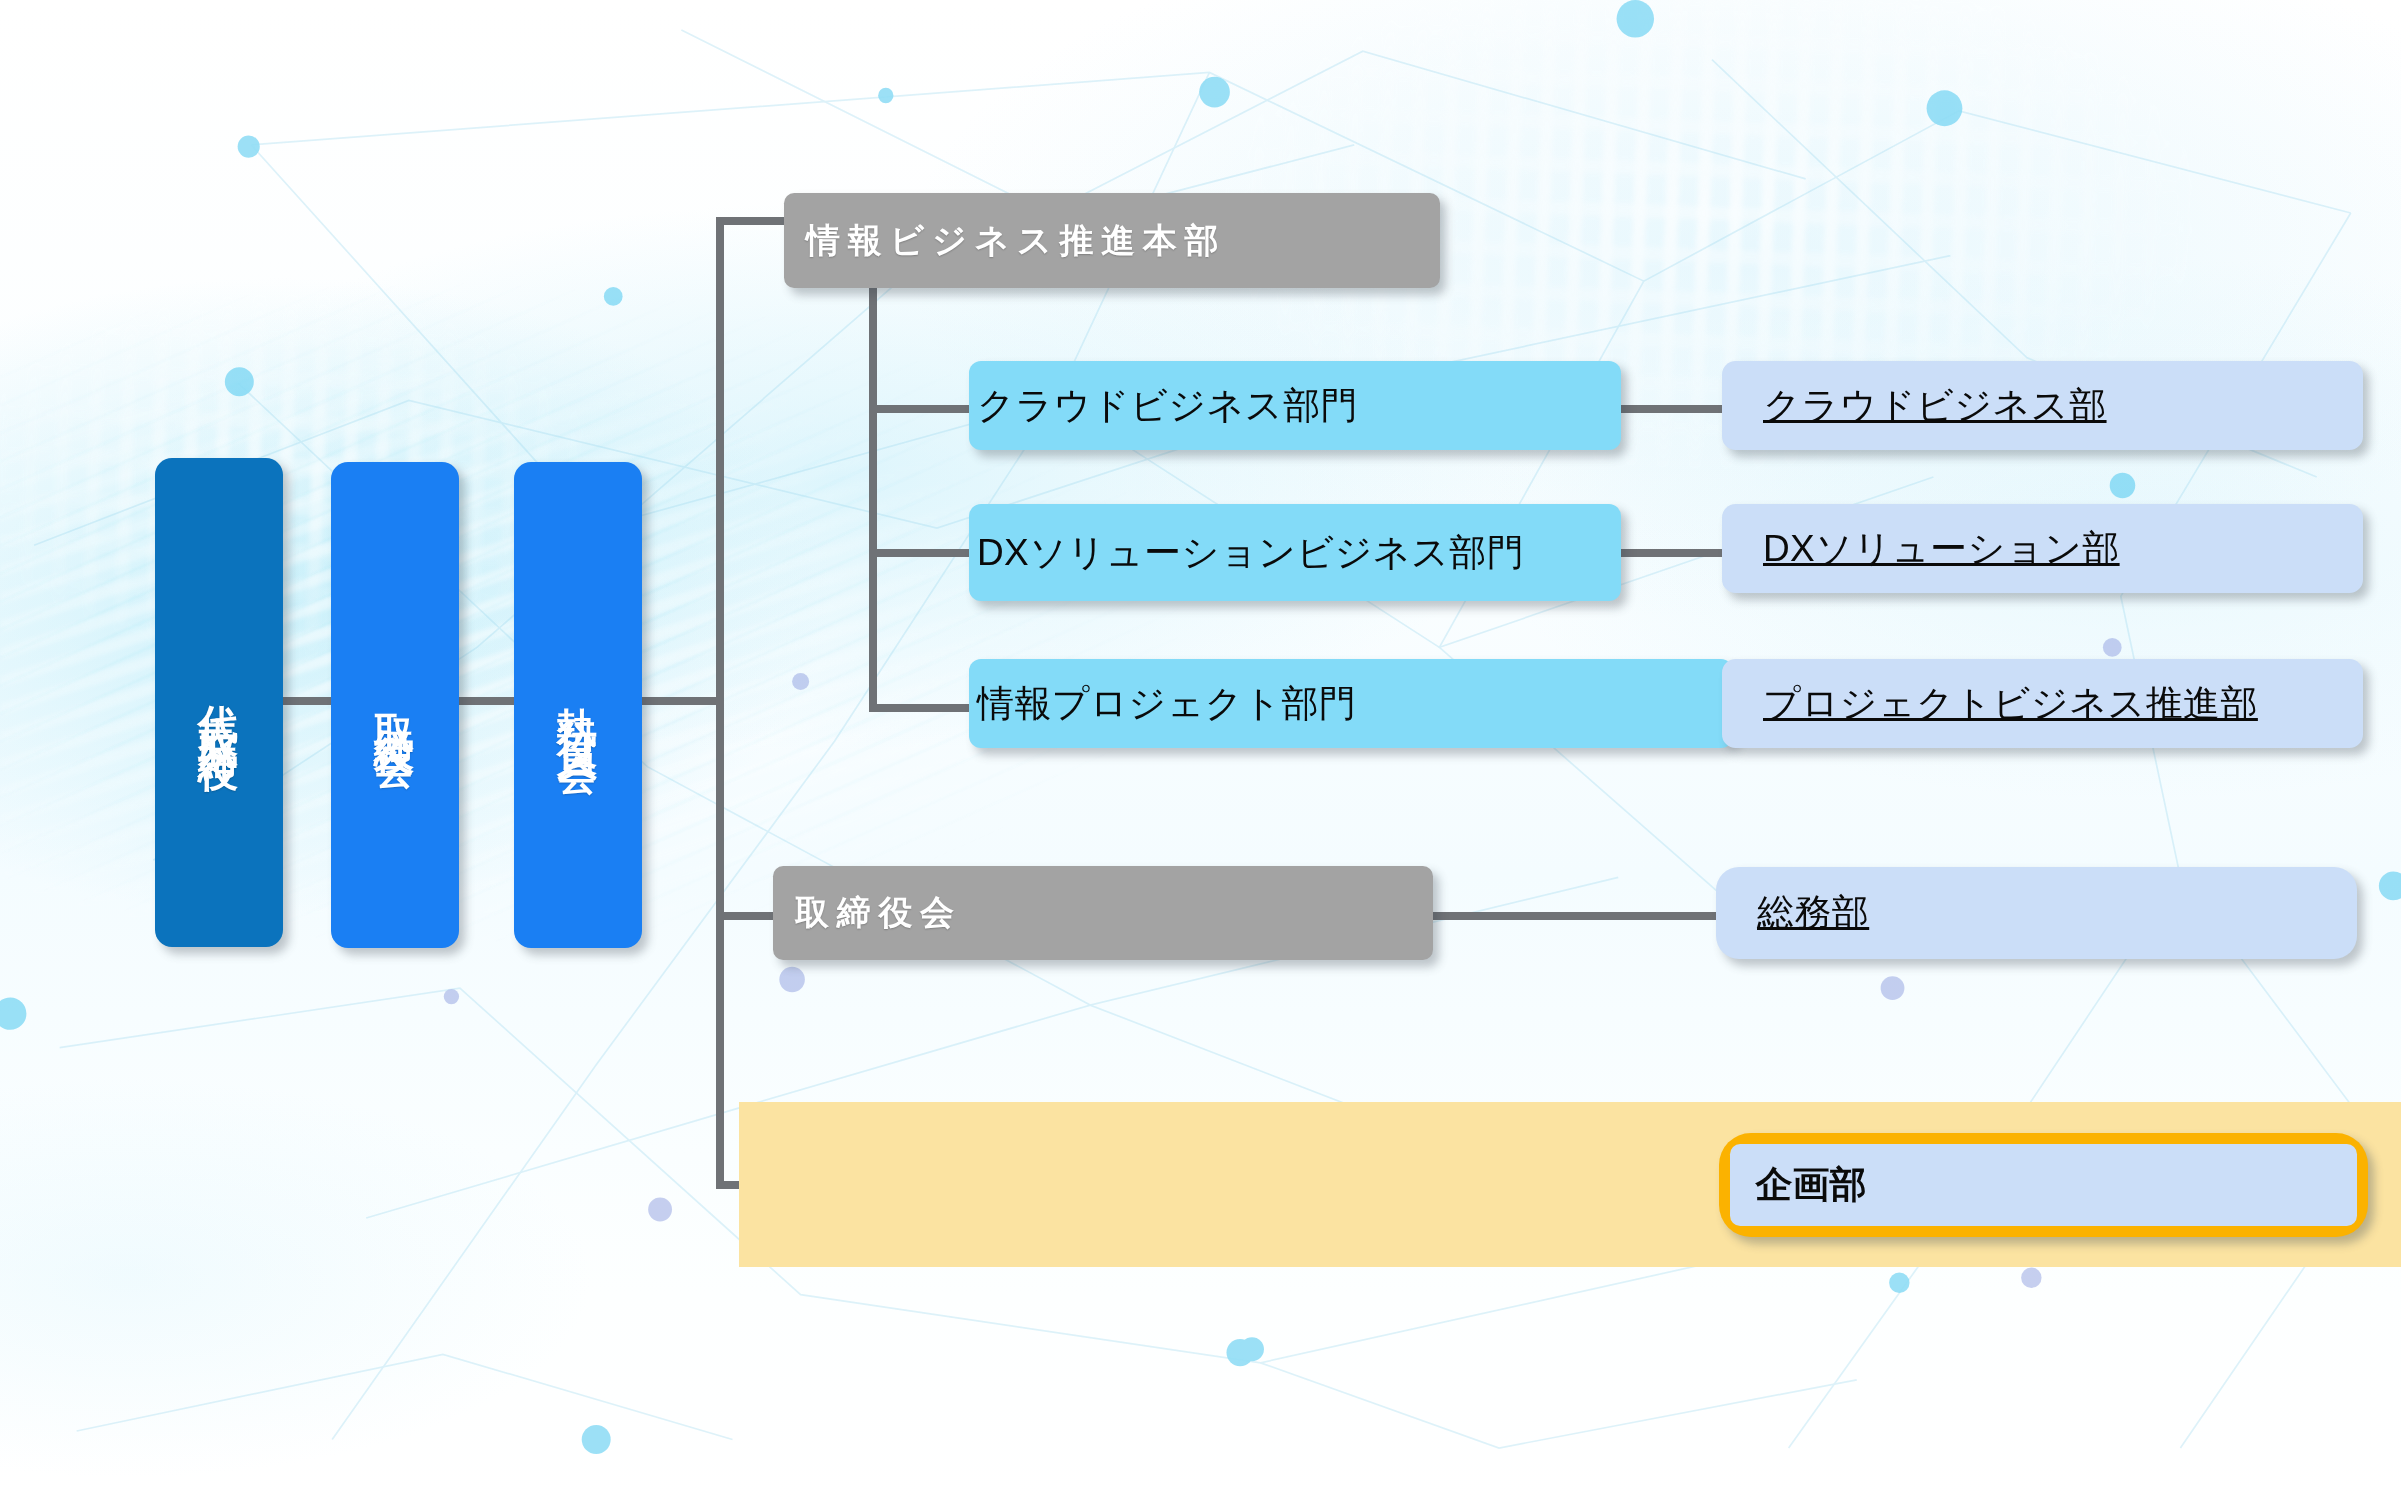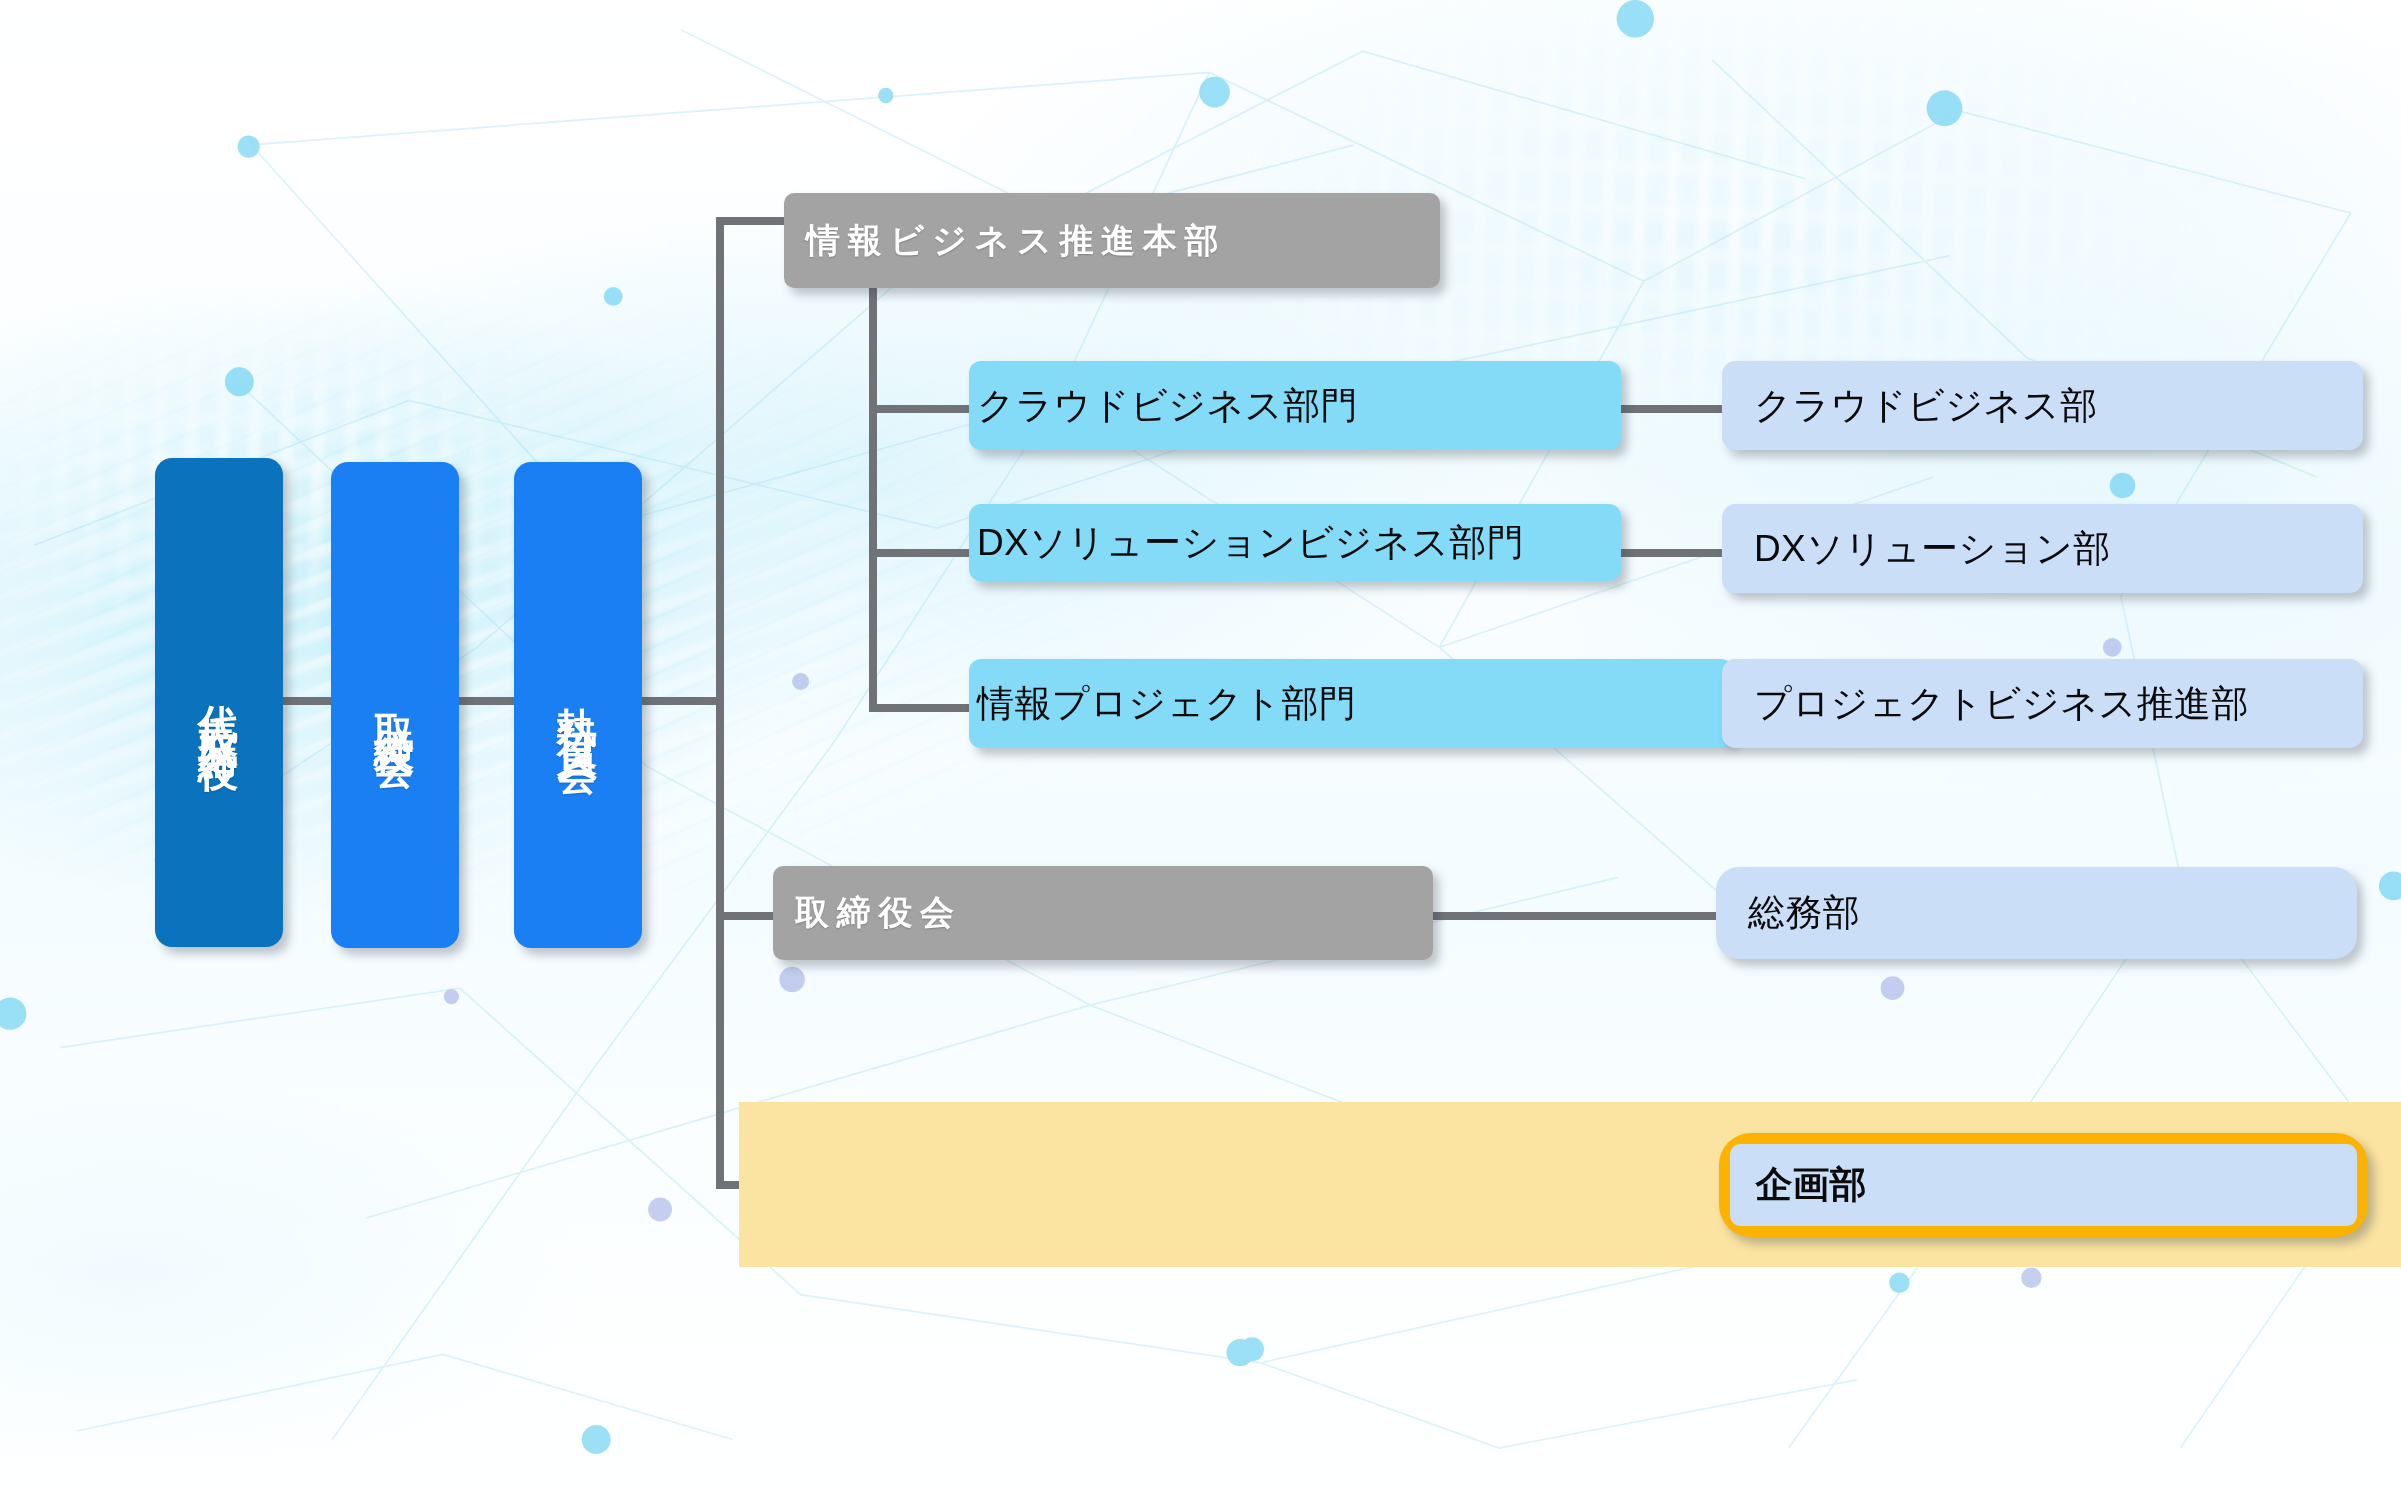--- a/index.html
+++ b/index.html
@@ -73,22 +73,23 @@
     padding-left:22px;
     text-shadow:0 0.9px 1.7px rgba(0,0,0,.22);
   }
   .cbox{
     background:#83dbf8;color:#0a0a0a;border-radius:12px;
     display:flex;align-items:center;font-size:37px;padding-left:8px;
     letter-spacing:0.4px;
   }
   .bbox{
     background:#cbdef8;color:#0a0a0a;border-radius:13.6px;
-    display:flex;align-items:center;font-size:37px;padding-left:32px;
+    display:flex;align-items:center;font-size:37px;padding-left:41px;
     letter-spacing:0.4px;
+    text-decoration:underline;
   }
 
   
   .hl-band{position:absolute;background:#fbe3a1;}
   .hl-ring{
     position:absolute;border-radius:20.4px;background:#fbb200;
     box-shadow:6px 6.8px 9.4px rgba(60,70,80,.32);
   }
   .hl-inner{
     position:absolute;border-radius:10.2px;box-sizing:border-box;
@@ -186,21 +187,21 @@
     <span>執行役員会</span>
   </div>
 
   <div class="box gbox" style="left:784px;top:193px;width:656px;height:95px;">
     <span>情報ビジネス推進本部</span>
   </div>
 
   <div class="box cbox" style="left:969px;top:361px;width:652px;height:89px;">
     <span>クラウドビジネス部門</span>
   </div>
-  <div class="box cbox" style="left:969px;top:504px;width:652px;height:77px;">
+  <div class="box cbox" style="left:969px;top:504px;width:652px;height:97px;">
     <span>DXソリューションビジネス部門</span>
   </div>
   <div class="box cbox" style="left:969px;top:659px;width:764px;height:89px;">
     <span>情報プロジェクト部門</span>
   </div>
 
   <div class="box bbox" style="left:1722px;top:361px;width:641px;height:89px;">
     <span>クラウドビジネス部</span>
   </div>
   <div class="box bbox" style="left:1722px;top:504px;width:641px;height:89px;">

